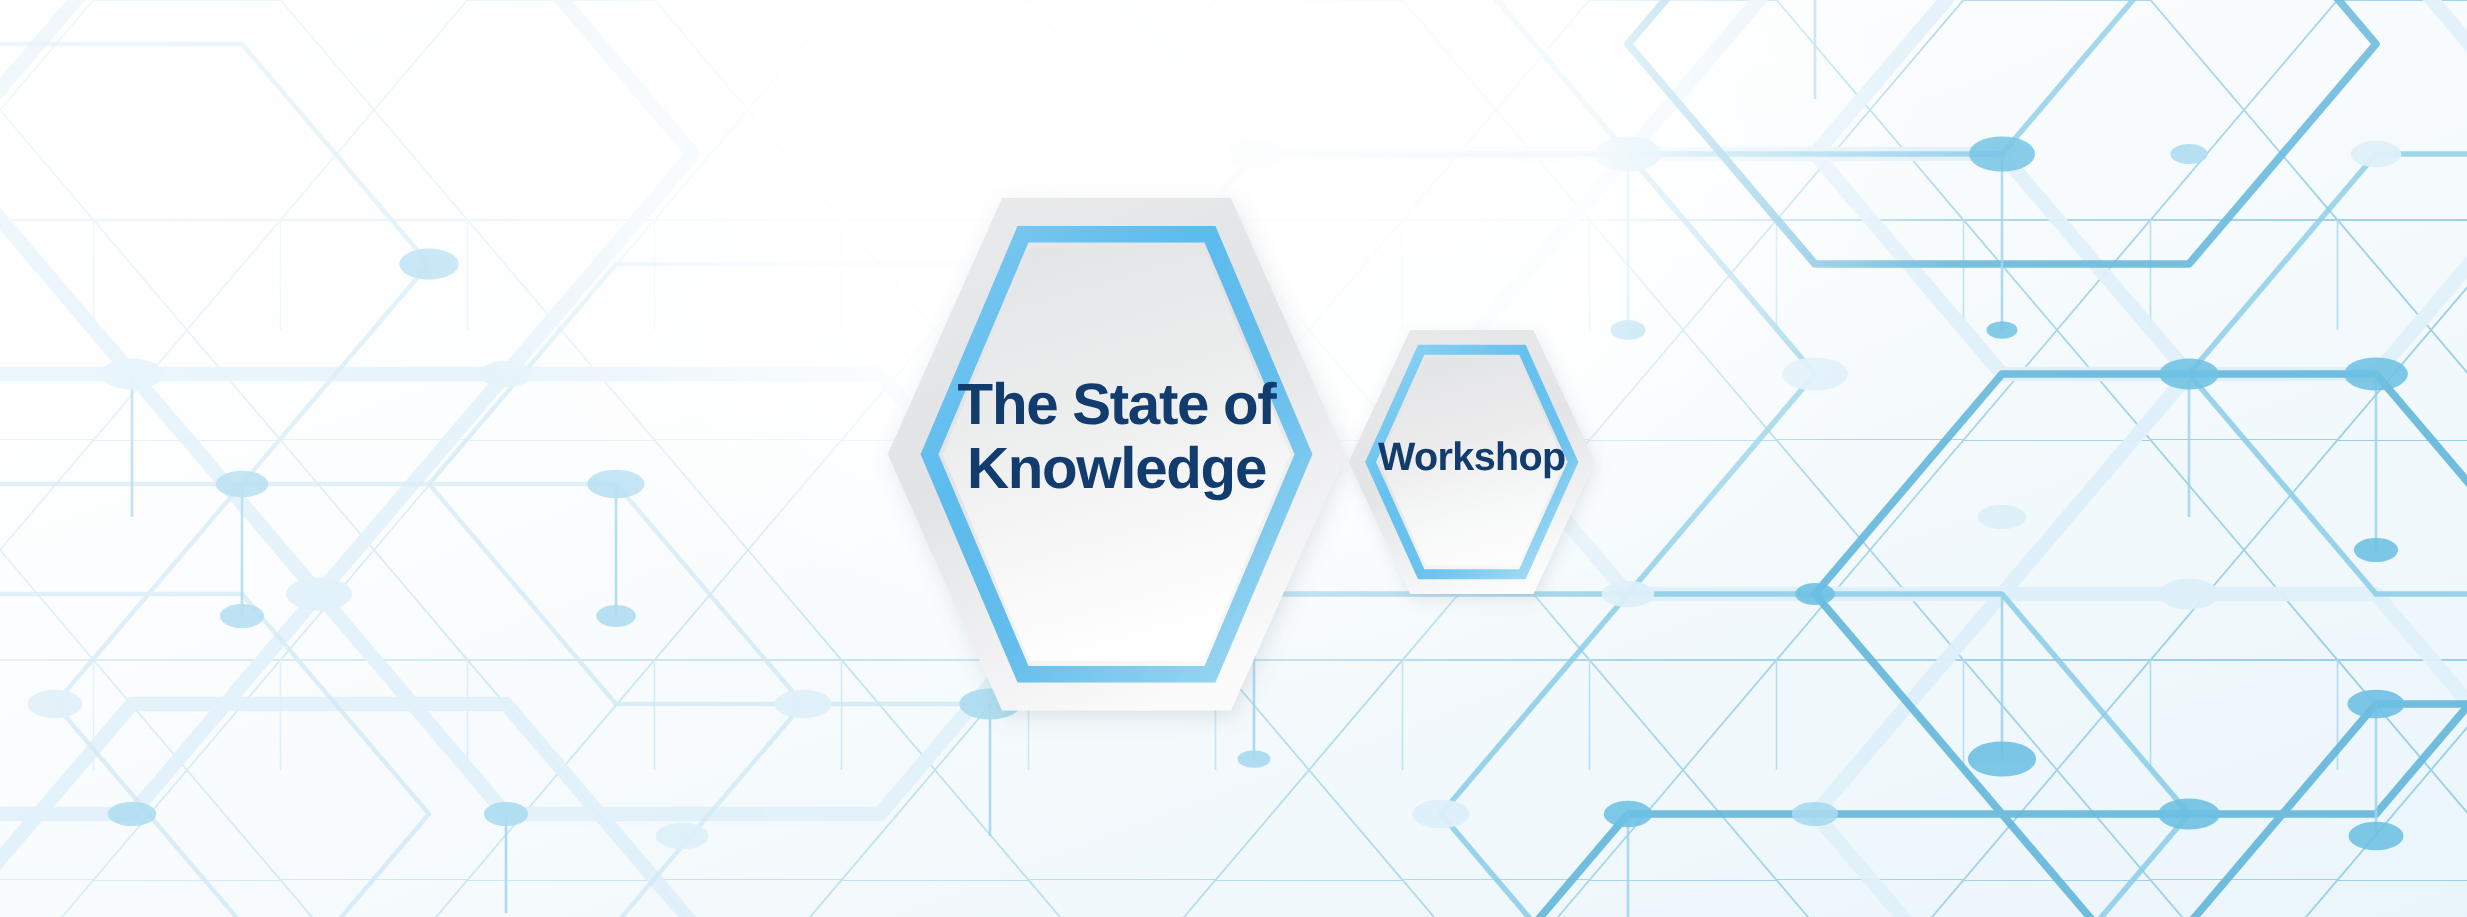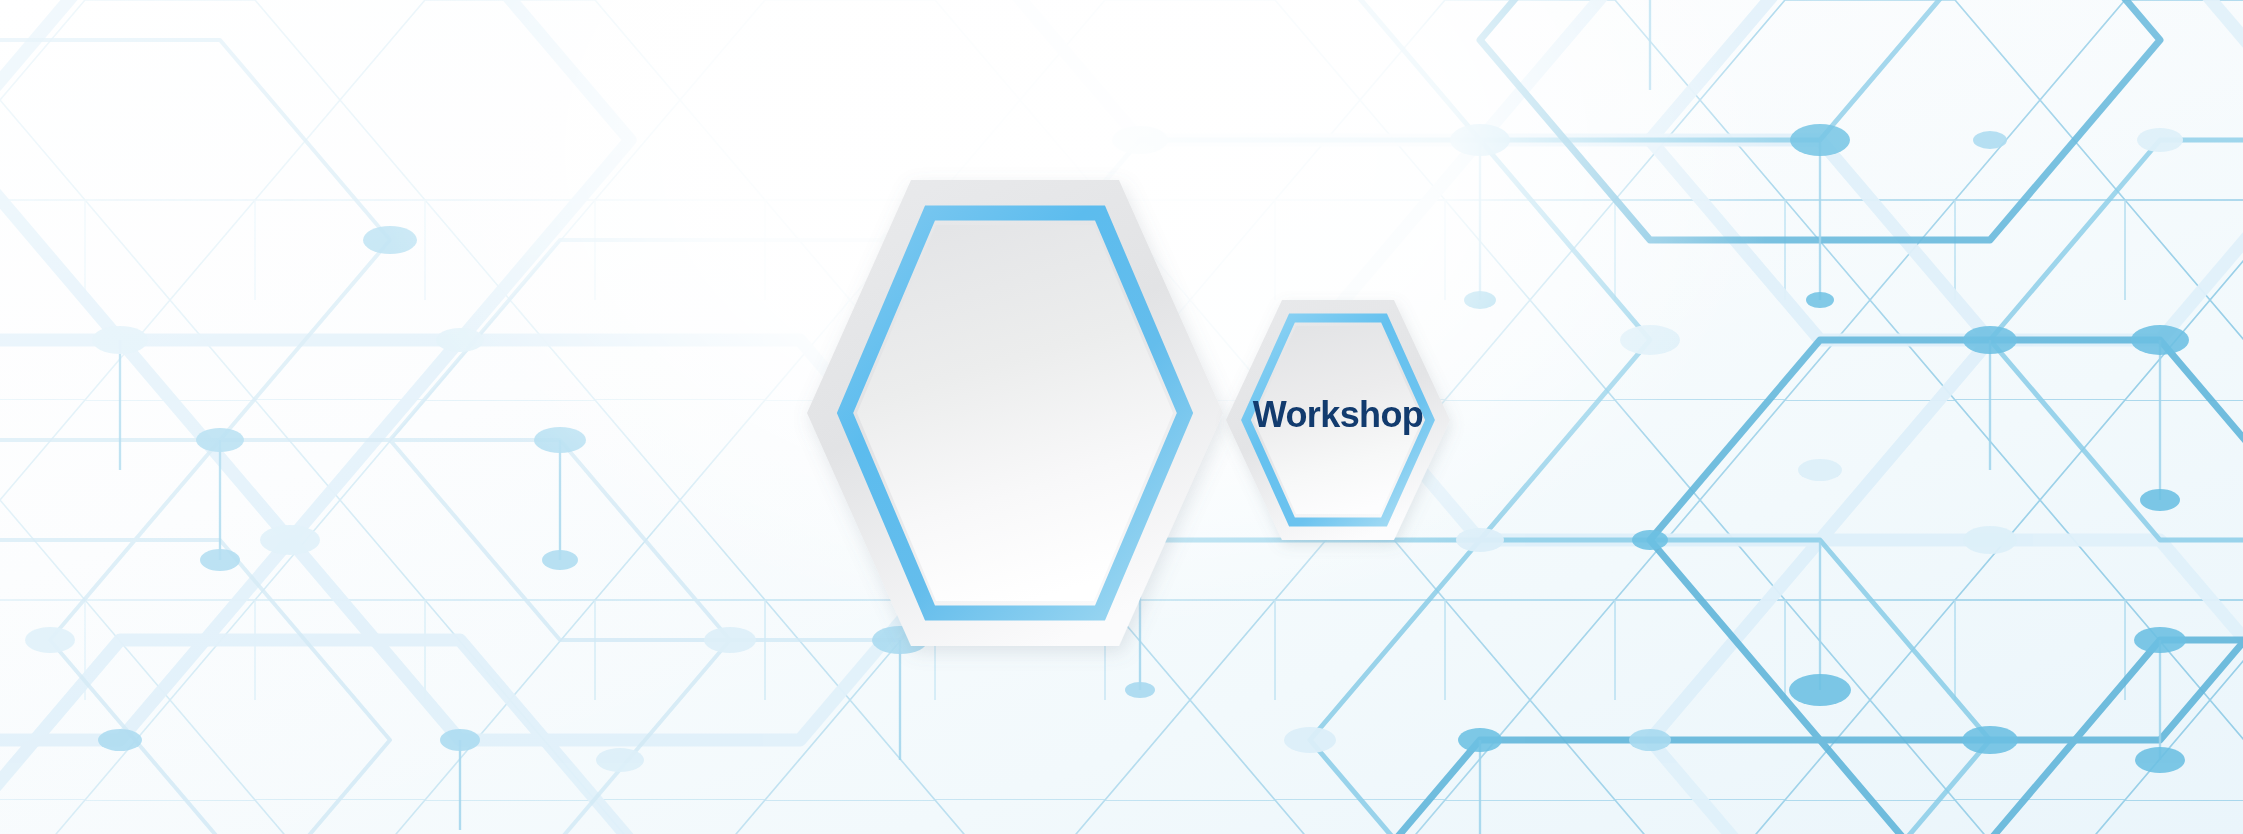--- a/index.html
+++ b/index.html
@@ -294,20 +294,22 @@
         </filter>
       </defs>
 
       <path d="M 131,12 L 339,12 L 443,245 L 339,478 L 131,478 L 27,245 Z" fill="url(#mainOuterGrad)" filter="url(#mainShadow)"></path>
 
       <path d="M 150,45 L 320,45 L 405,245 L 320,445 L 150,445 L 65,245 Z" fill="none" stroke="url(#mainRingGrad)" stroke-width="15" stroke-linejoin="miter"></path>
 
       <path d="M 156,57 L 314,57 L 393,245 L 314,433 L 156,433 L 77,245 Z" fill="url(#mainInnerGrad)"></path>
     </svg>
 
+    <div class="hex-label" id="hex-main-label">The State of
+Knowledge</div>
 
     <svg class="hex-svg" id="hex-small-svg" viewBox="0 0 252 256" xmlns="http://www.w3.org/2000/svg">
       <defs>
         <linearGradient id="smOuterGrad" x1="0.2" y1="0" x2="0.6" y2="1">
           <stop offset="0%" stop-color="#e8e9eb"></stop>
           <stop offset="50%" stop-color="#e3e4e6"></stop>
           <stop offset="100%" stop-color="#fcfcfd"></stop>
         </linearGradient>
         <linearGradient id="smInnerGrad" x1="0.3" y1="0" x2="0.55" y2="1">
           <stop offset="0%" stop-color="#e3e4e6"></stop>

